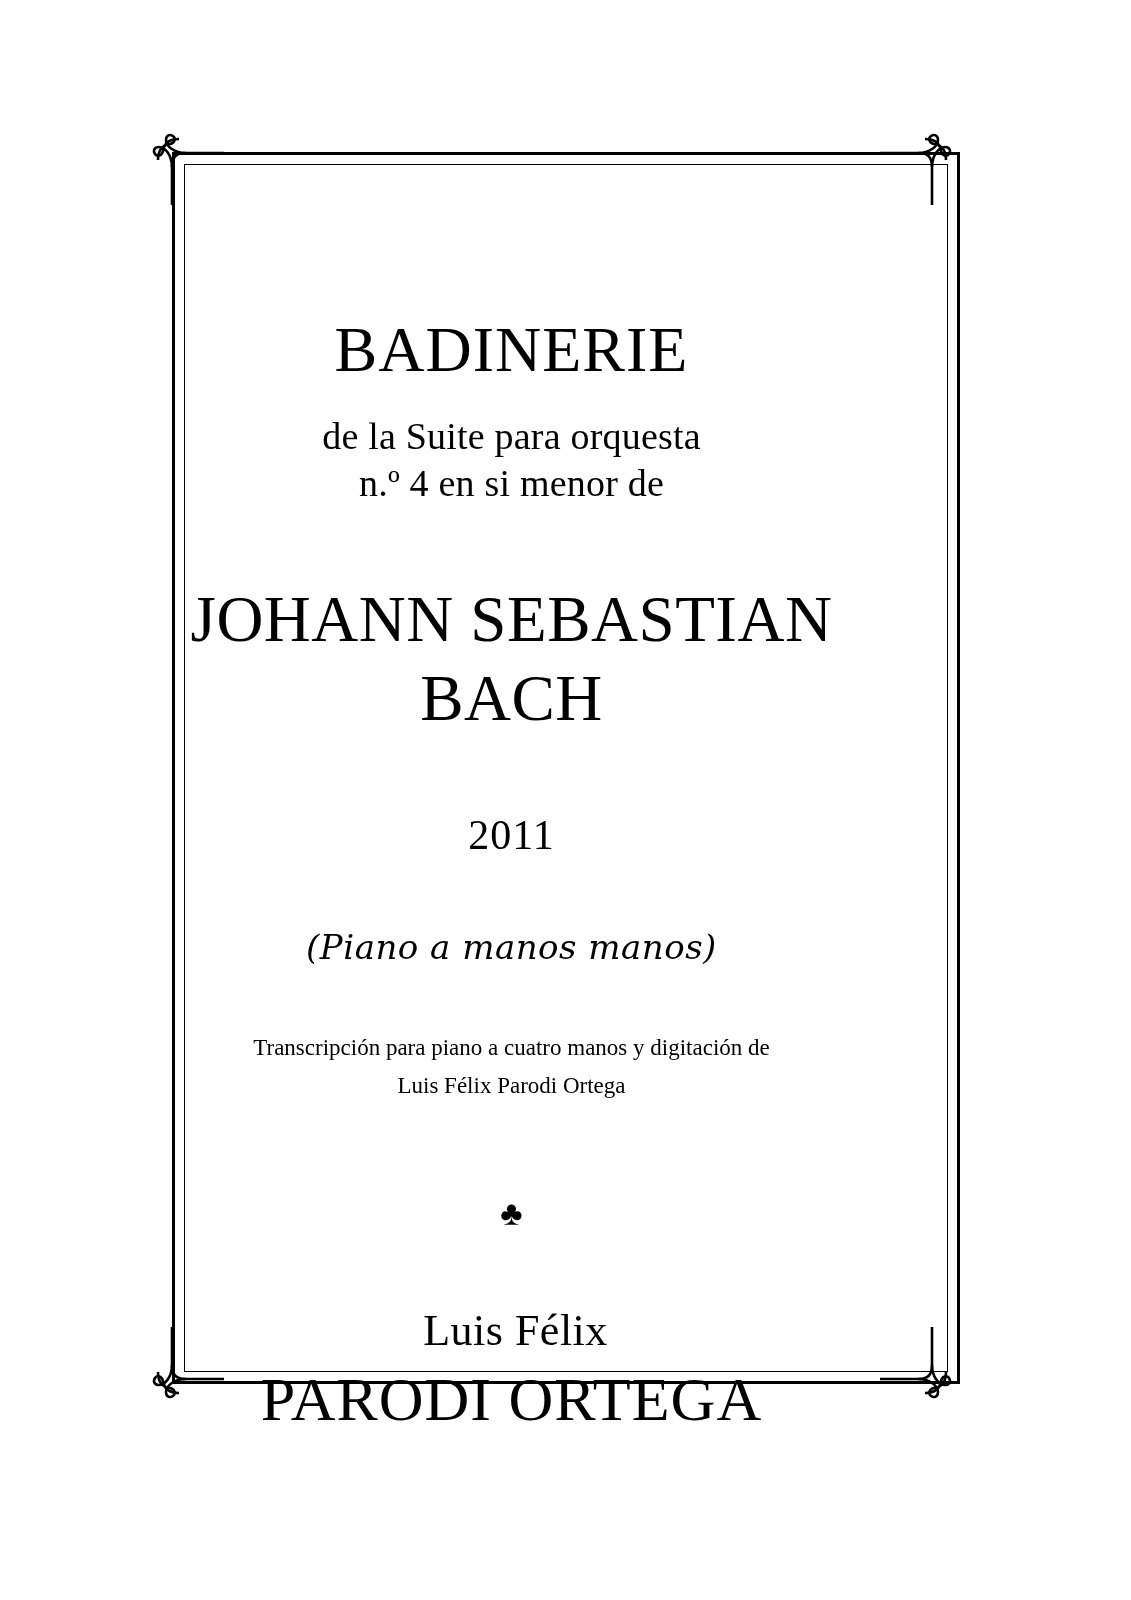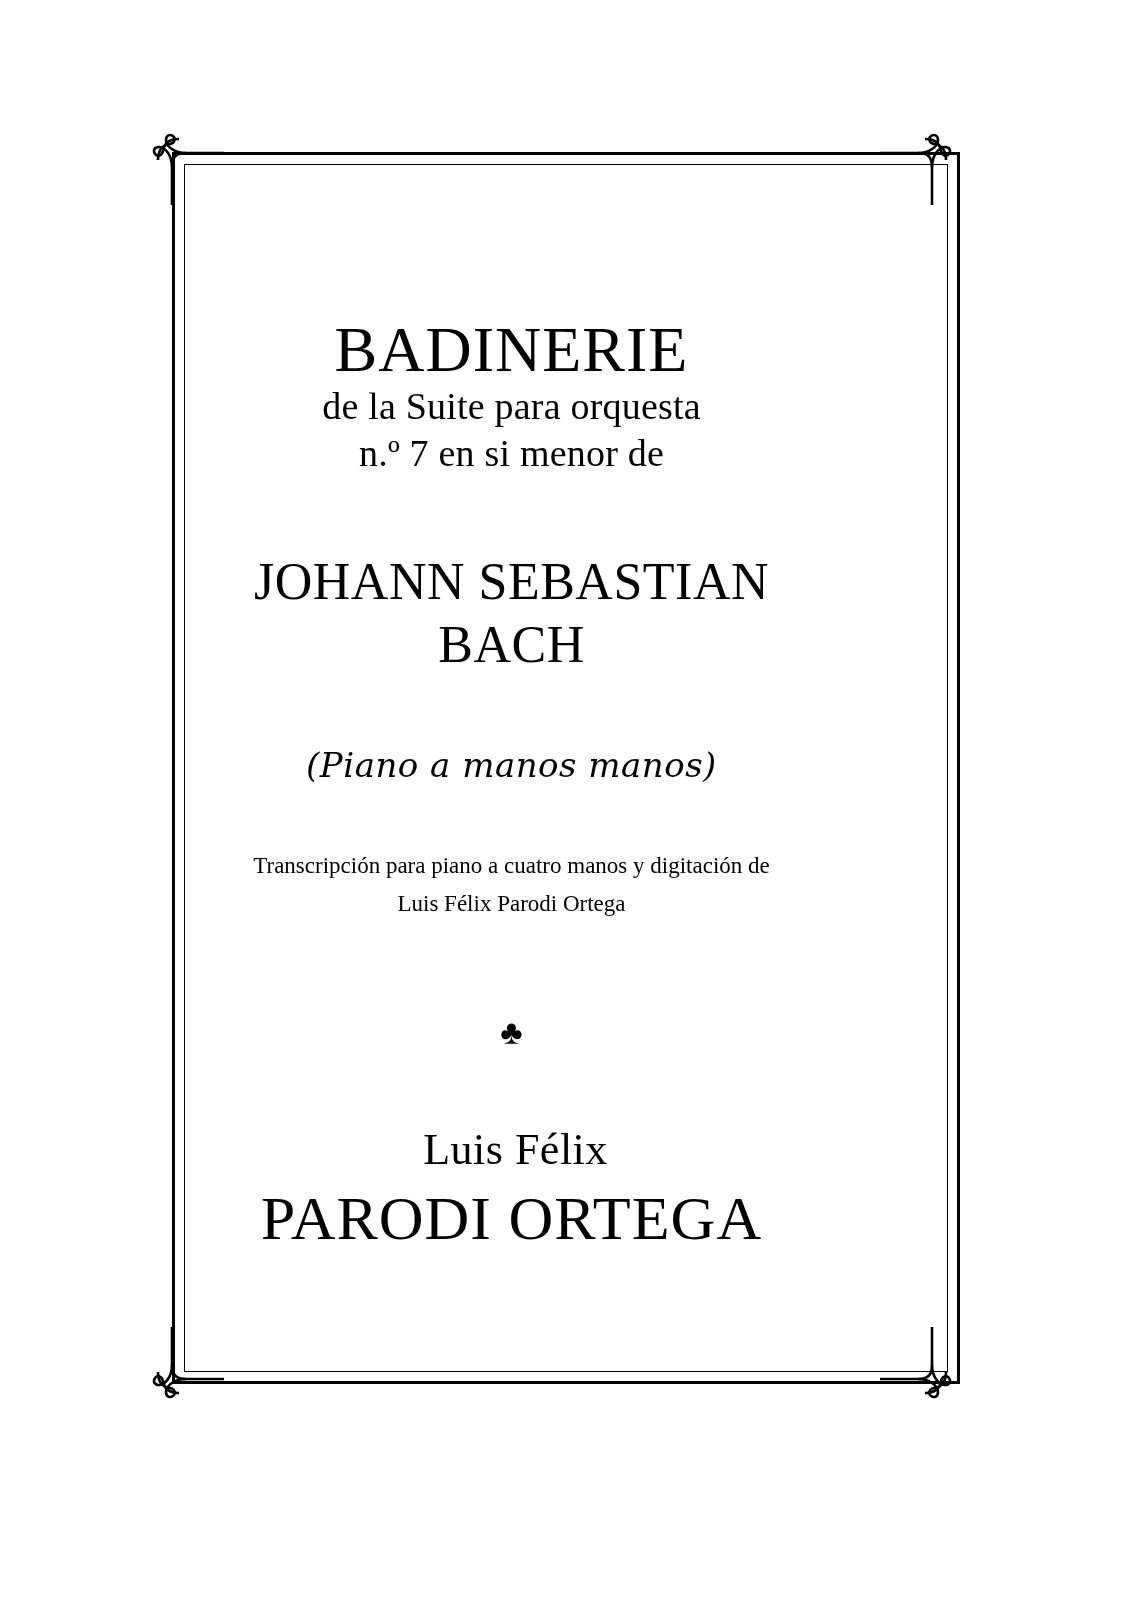--- a/index.html
+++ b/index.html
@@ -64,24 +64,24 @@
     font-size: 64px;
     letter-spacing: 1px;
     font-weight: normal;
     line-height: 1.05;
   }
   .subtitle-line {
     font-size: 38px;
     line-height: 1.22;
     letter-spacing: 0.2px;
   }
-  .subtitle-1 { margin-top: 0; }
+  .subtitle-1 { margin-top: 30px; }
 
   .composer {
-    font-size: 52px;
+    font-size: 65px;
     line-height: 1.22;
     letter-spacing: 0.5px;
   }
   .composer-1 { margin-top: 74px; }
 
   .year {
     font-size: 42px;
     margin-top: 72px;
     letter-spacing: 1px;
   }
@@ -159,25 +159,26 @@
       <path d="M20 34 C20 22 13 14 7 14 C2 14 1 18 3 21 C5 24 10 23 11 18 C12 11 17 6 27 6"></path>
     </g>
   </svg>
 </div>
 
 <div id="content">
 
   <h1 class="main-title">BADINERIE</h1>
 
   <div class="subtitle-line subtitle-1">de la Suite para orquesta</div>
-  <div class="subtitle-line subtitle-2">n.º 7 en si menor de</div>
+  <div class="subtitle-line subtitle-2">n.º 4 en si menor de</div>
 
   <div class="composer composer-1">JOHANN SEBASTIAN</div>
   <div class="composer composer-2">BACH</div>
 
+  <div class="year">2011</div>
 
   <div class="instrumentation">(Piano a manos manos)</div>
 
   <div class="credit">Transcripción para piano a cuatro manos y digitación de</div>
   <div class="credit" style="margin-top:8px">Luis Félix Parodi Ortega</div>
 
   <div class="ornament-club">♣</div>
 
   <div class="author-first">Luis Félix</div>
   <div class="author-last">PARODI ORTEGA</div>

